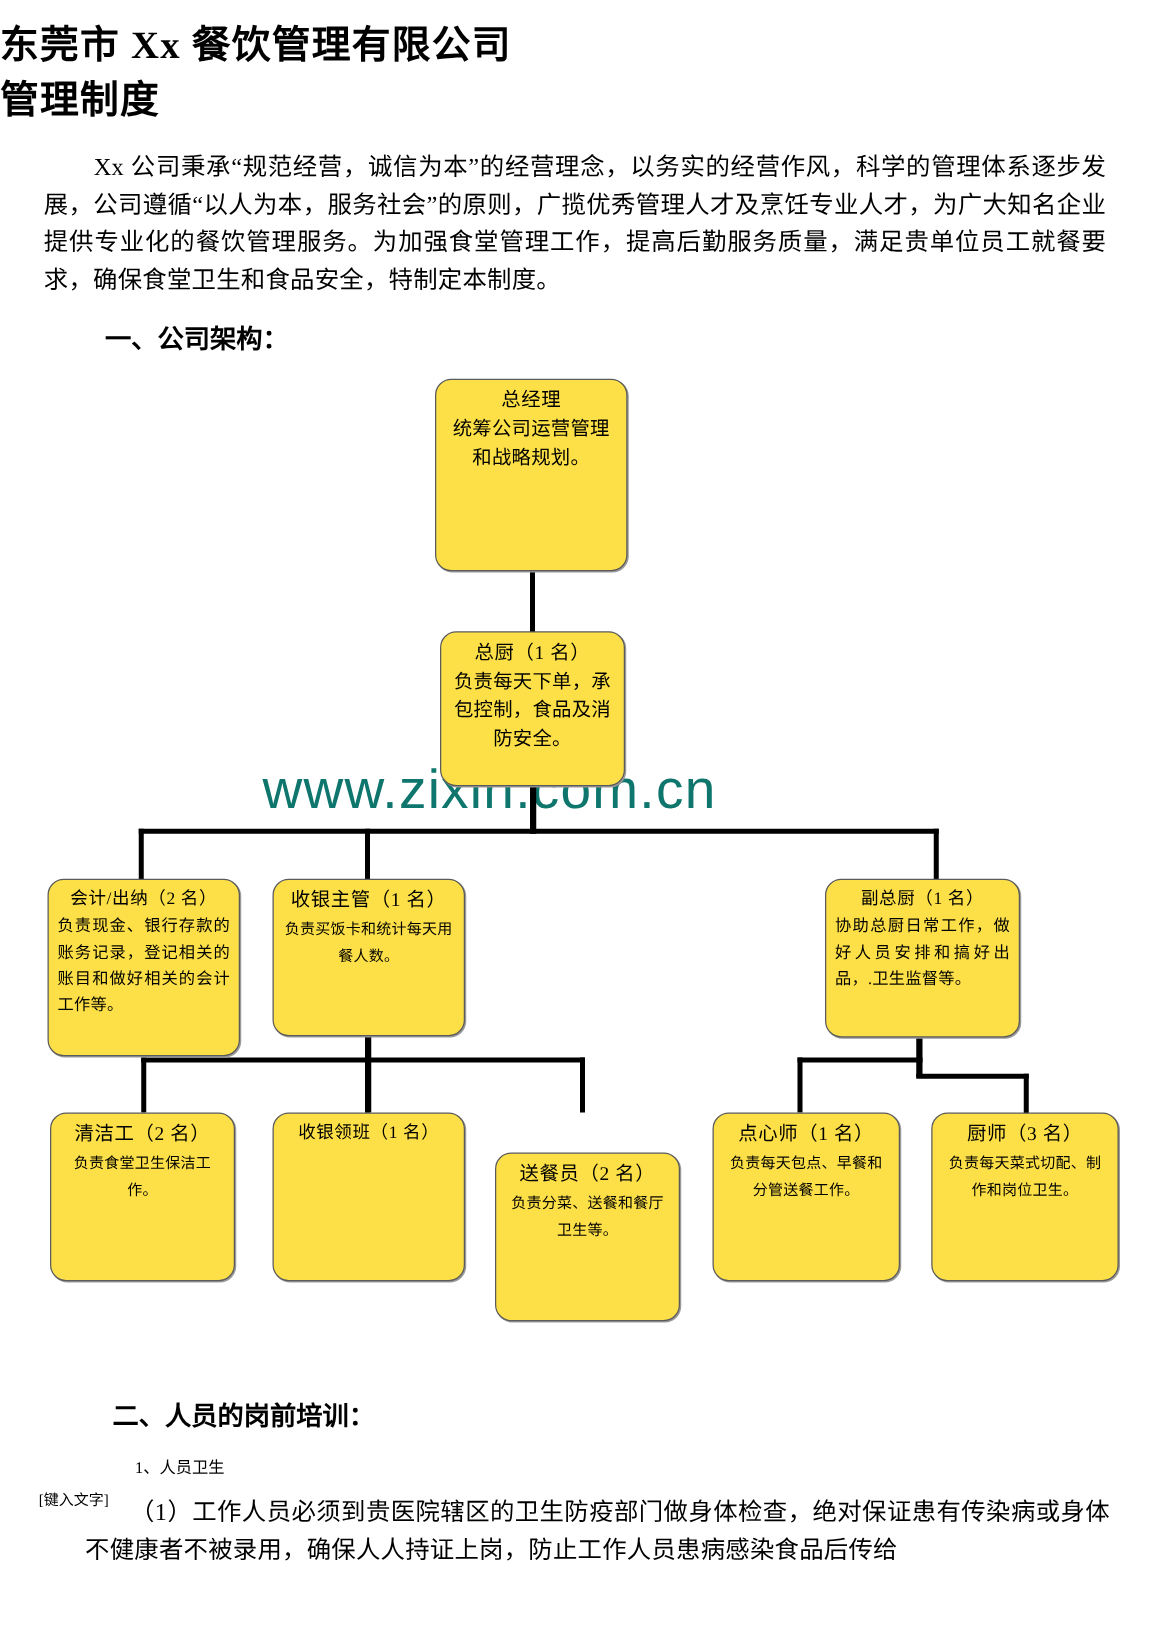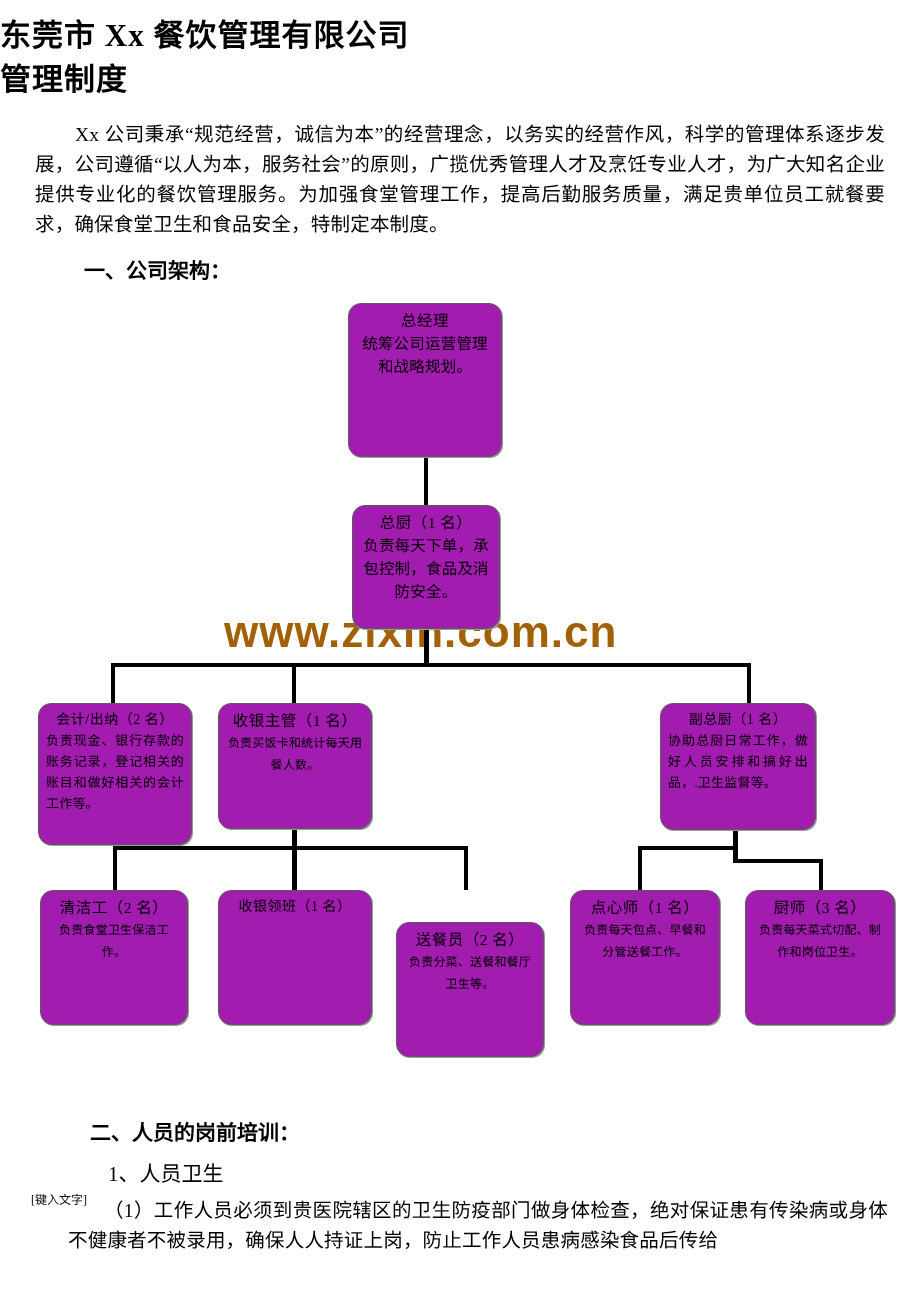--- a/index.html
+++ b/index.html
@@ -16,30 +16,29 @@
     position: relative;
     width: 920px;
     height: 1302px;
     overflow: hidden;
     background: #ffffff;
   }
 
   
   .watermark {
     position: absolute;
-    left: 224px;
+    left: 210px;
     top: 607px;
     font-family: "Liberation Sans", "DejaVu Sans", sans-serif;
     font-size: 44px;
     letter-spacing: 1px;
-    color: #a16207;
+    color: #0f766e;
     white-space: nowrap;
     z-index: 0;
     user-select: none;
-    font-weight: bold;
   }
 
   
   .title-block {
     position: absolute;
     left: 0;
     top: 14px;
     width: 920px;
     text-align: left;
     z-index: 3;
@@ -77,21 +76,21 @@
     z-index: 3;
     white-space: nowrap;
   }
   #heading-1 { left: 84px; top: 256px; }
   #heading-2 { left: 90px; top: 1118px; }
 
   #sub-heading-1 {
     position: absolute;
     left: 108px;
     top: 1160px;
-    font-size: 21px;
+    font-size: 13px;
     line-height: 28px;
     z-index: 3;
     white-space: nowrap;
   }
   #typed-text-marker {
     position: absolute;
     left: 31px;
     top: 1192px;
     font-size: 12px;
     line-height: 16px;
@@ -115,21 +114,21 @@
     z-index: 2;
   }
   .connector {
     position: absolute;
     background: #000000;
     z-index: 1;
   }
   .node {
     position: absolute;
     box-sizing: border-box;
-    background: #a21caf;
+    background: #fde047;
     border: 1px solid #5b5b5b;
     border-radius: 13px;
     box-shadow: 1px 1px 0 #9a9a9a;
     z-index: 2;
     overflow: hidden;
     padding: 5px 7px 4px 7px;
   }
   .node-title {
     display: block;
     text-align: center;

